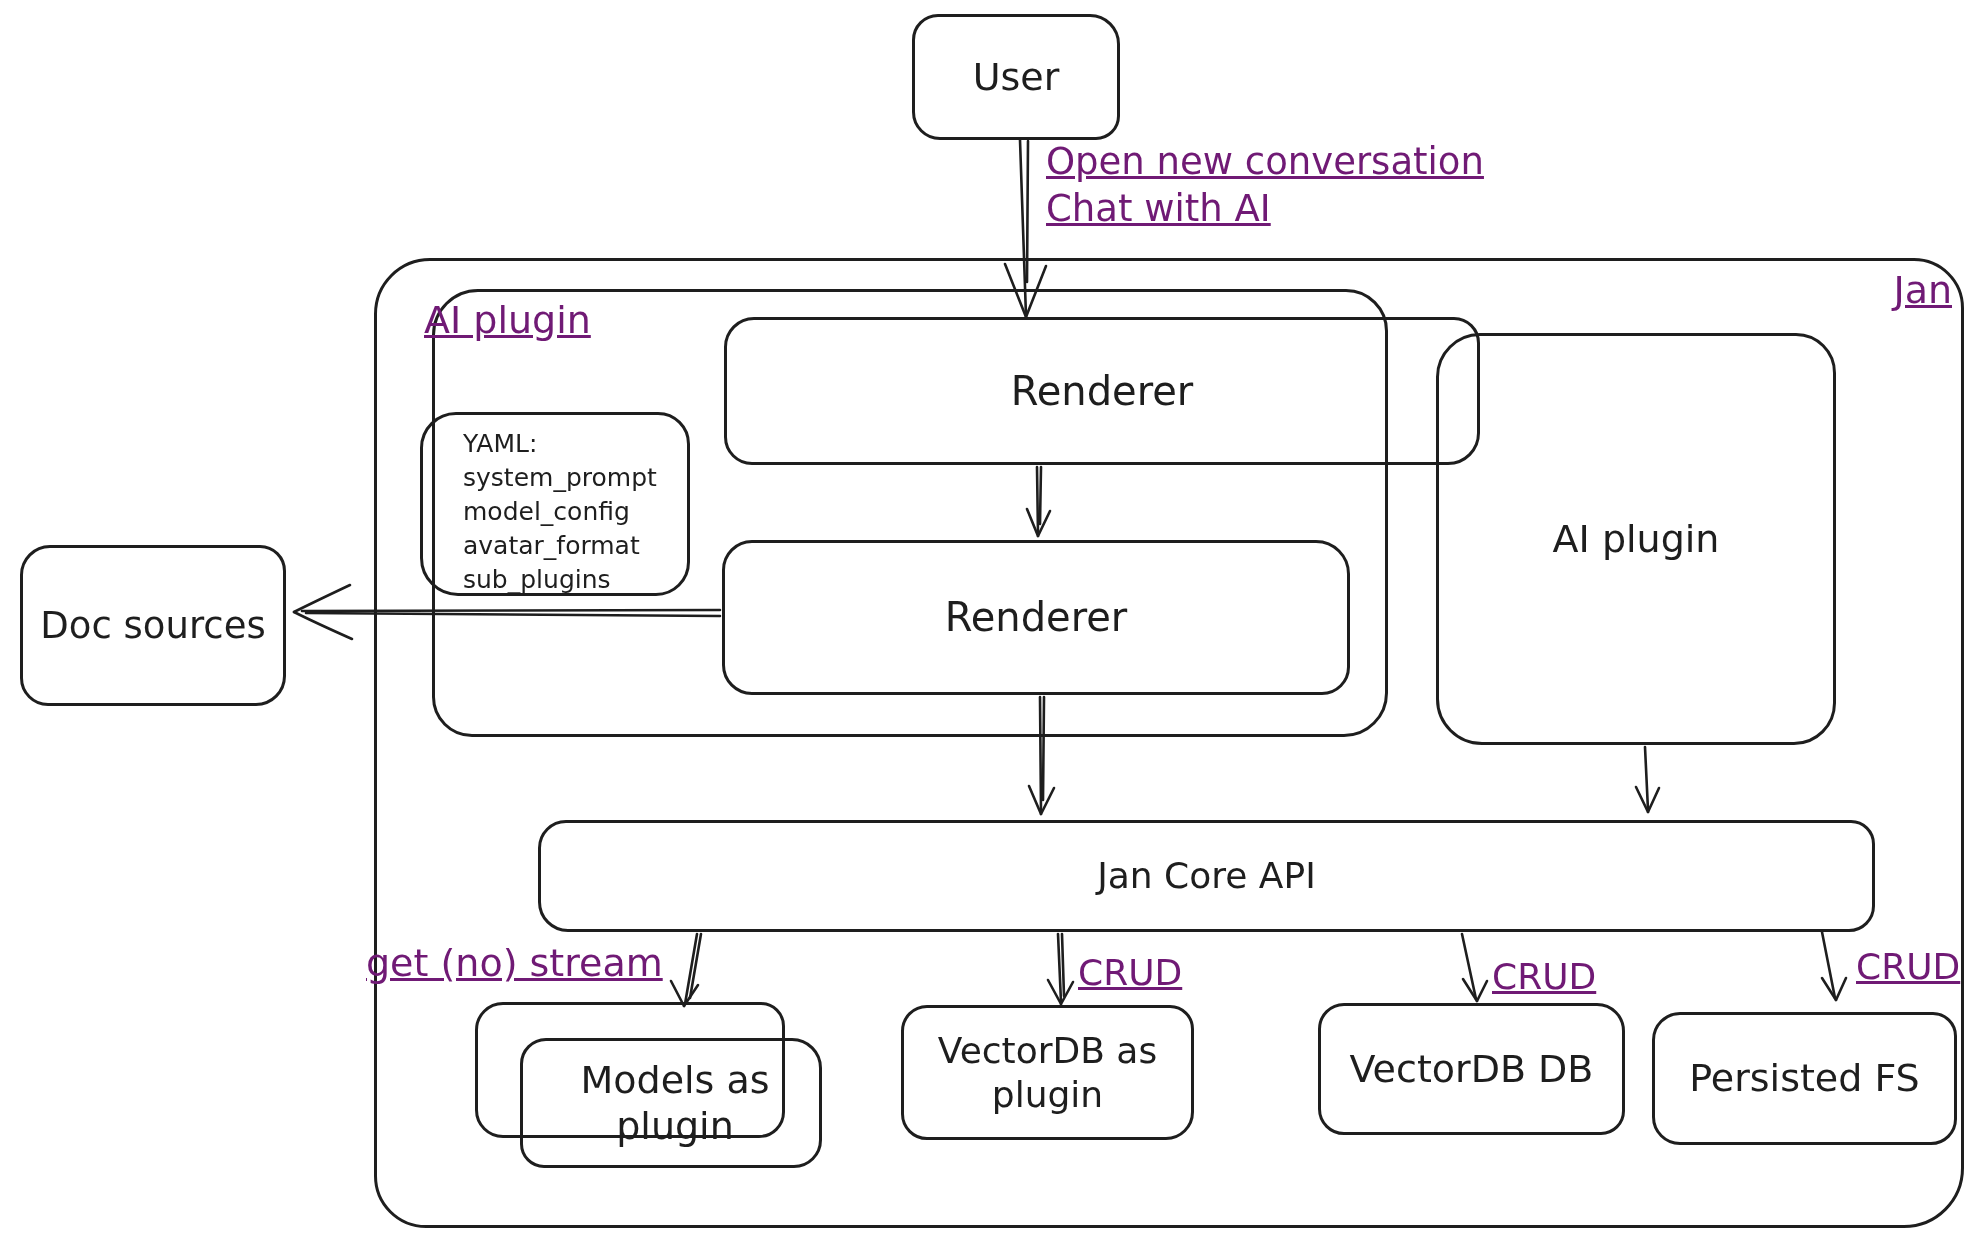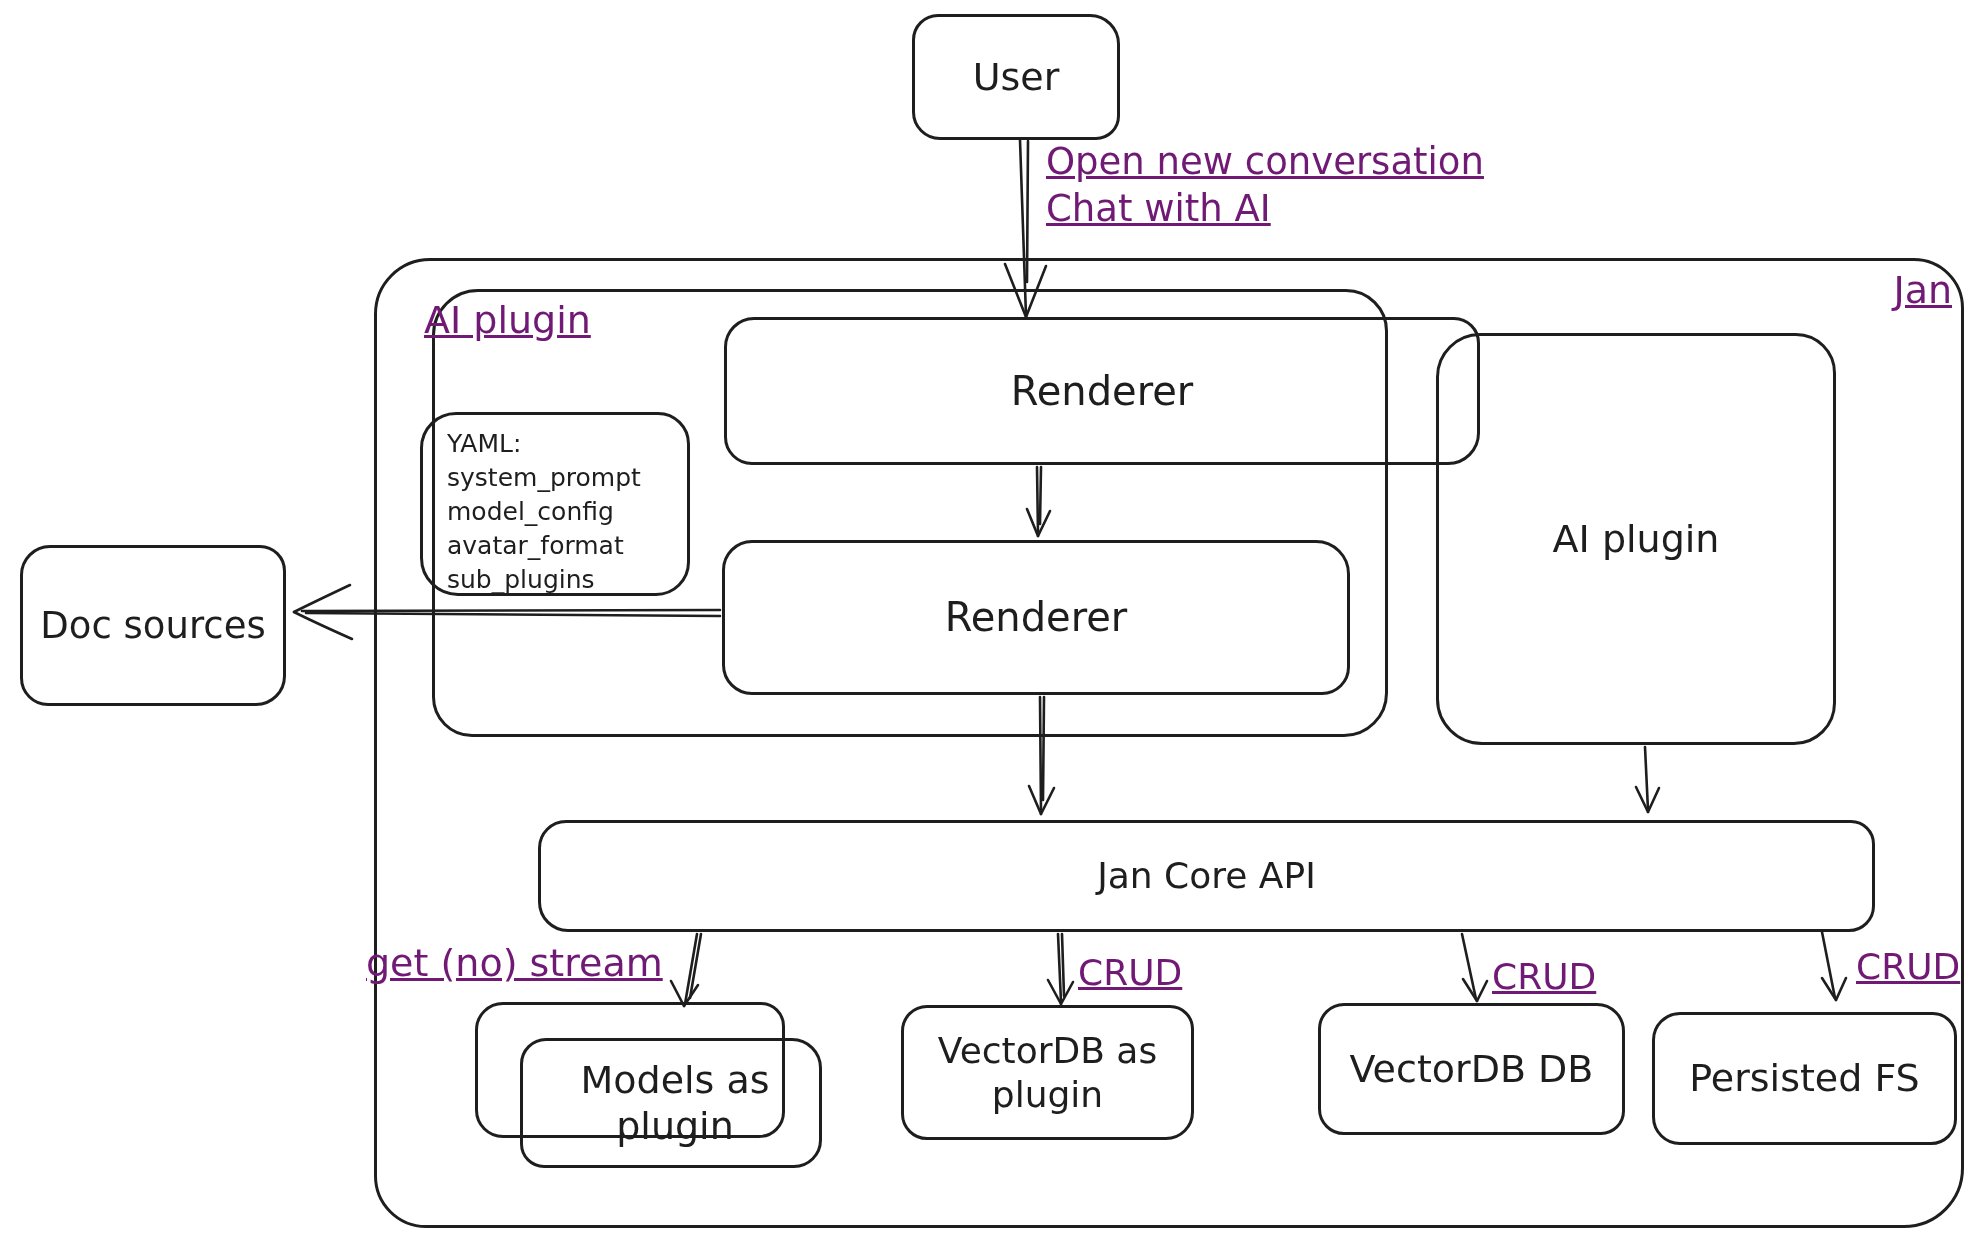--- a/index.html
+++ b/index.html
@@ -57,21 +57,21 @@
   <div class="box" style="left:374px;top:258px;width:1590px;height:970px;border-radius:56px 50px 60px 52px;"></div>
   <div class="floating" style="left:1862px;top:268px;width:90px;font-size:38px;text-align:right;">Jan</div>
 
   <div class="box" style="left:432px;top:289px;width:956px;height:448px;border-radius:46px 42px 44px 40px;"></div>
   <div class="floating" style="left:424px;top:298px;font-size:38px;">AI plugin</div>
 
   <div class="box" style="left:724px;top:317px;width:756px;height:148px;border-radius:30px 26px 32px 28px;">
     <div class="lbl" style="font-size:40px;">Renderer</div>
   </div>
 
-  <div class="box" style="left:420px;top:412px;width:270px;height:184px;border-radius:36px 32px 34px 38px;align-items:flex-start;justify-content:flex-start;padding:12px 0 0 24px;">
+  <div class="box" style="left:420px;top:412px;width:270px;height:184px;border-radius:36px 32px 34px 38px;align-items:flex-start;justify-content:flex-start;padding:12px 0 0 40px;">
     <div class="lbl" style="font-size:25px;text-align:left;line-height:1.36;">YAML:
 system_prompt
 model_config
 avatar_format
 sub_plugins</div>
   </div>
 
   <div class="box" style="left:722px;top:540px;width:628px;height:155px;border-radius:30px 34px 28px 30px;">
     <div class="lbl" style="font-size:40px;">Renderer</div>
   </div>

